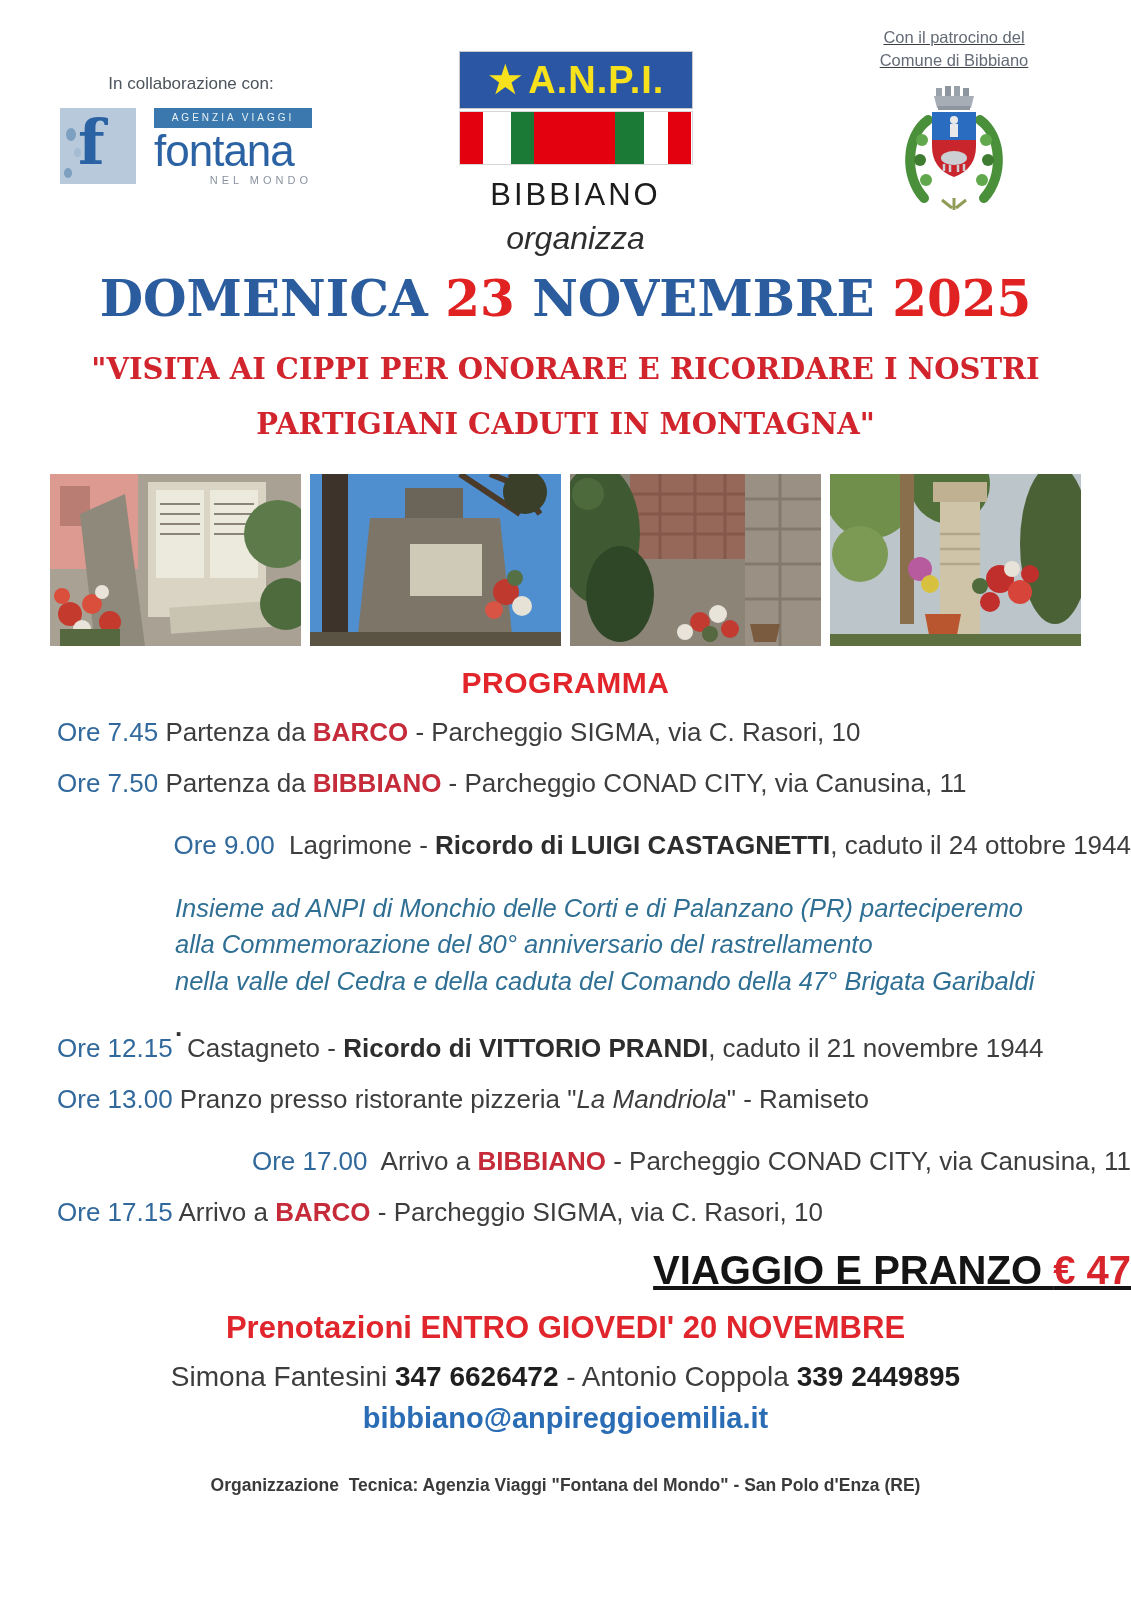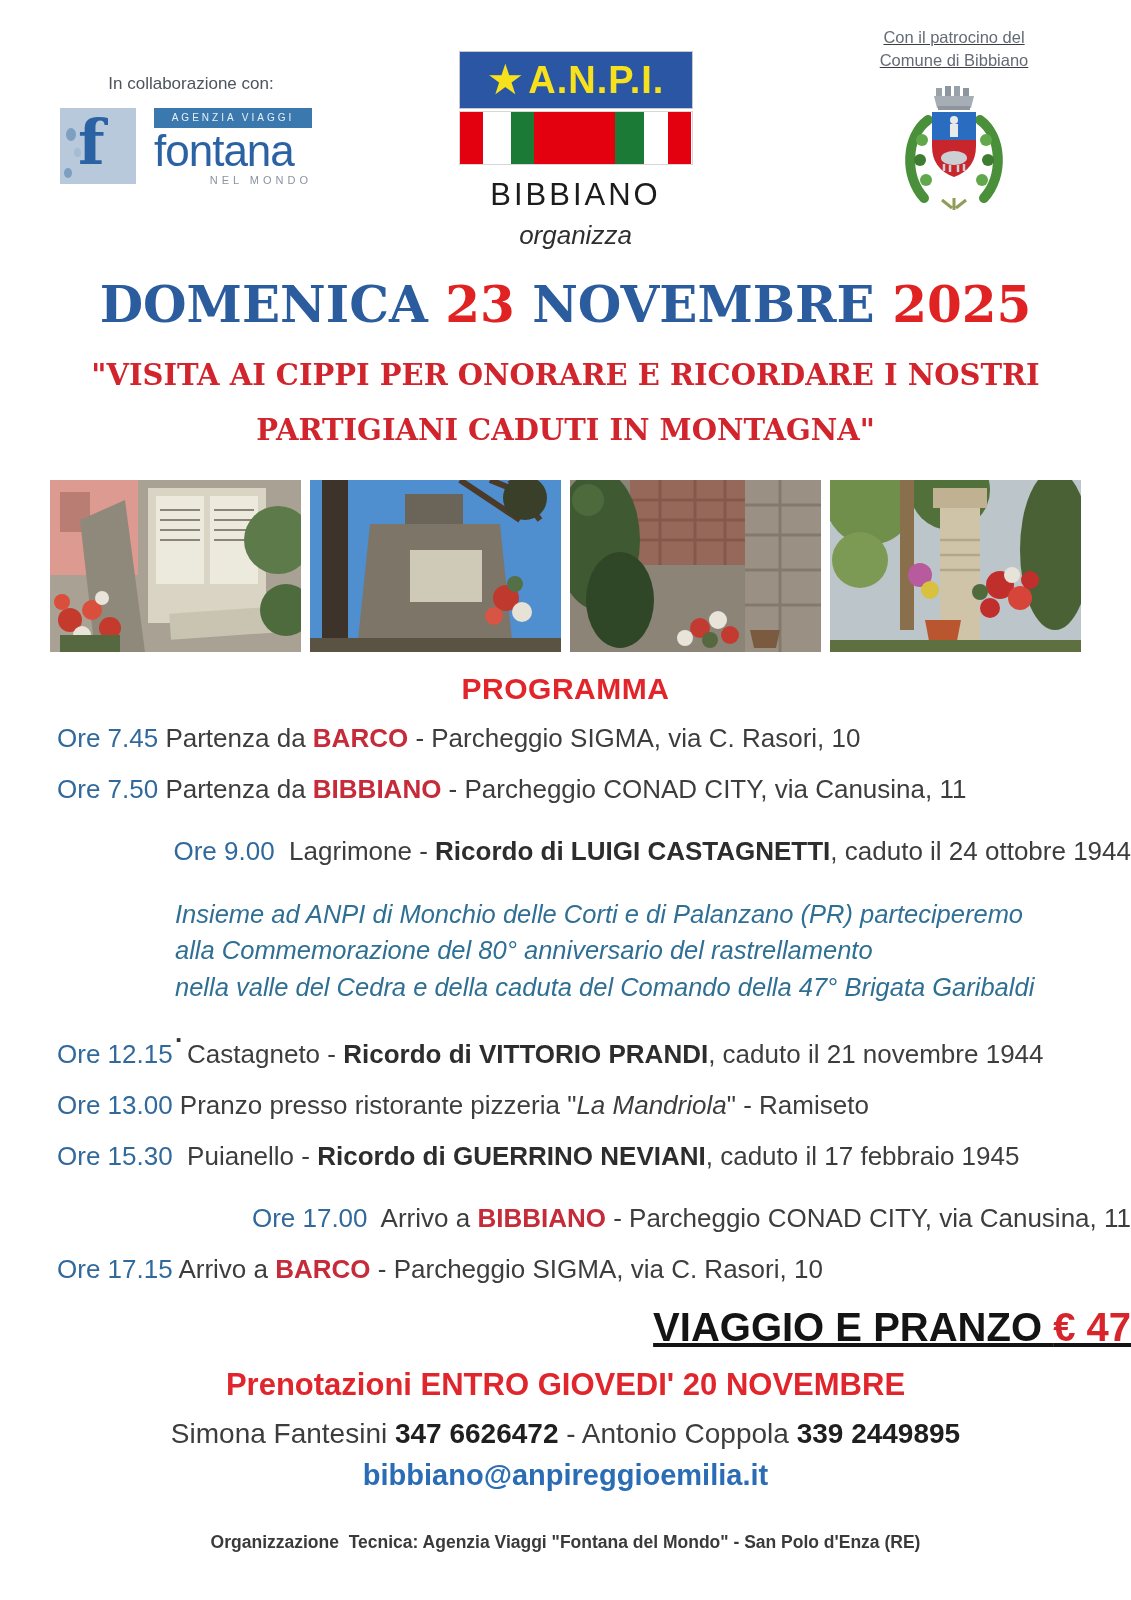--- a/index.html
+++ b/index.html
@@ -27,26 +27,26 @@
   .f-sub { font-size:11px; letter-spacing:4px; color:#8a93a0; text-align:right; margin-top:1px; }
   .anpi { text-align:center; margin-top:26px; }
   .anpi-box { width:232px; height:56px; background:#2b56a3; outline:1px solid #c9c9c9;
     display:flex; align-items:center; justify-content:center; gap:4px; margin:0 auto; }
   .anpi-star { color:#f6e11c; font-size:42px; line-height:1; }
   .anpi-acronym { color:#f6e11c; font-size:38px; font-weight:bold; letter-spacing:1px; }
   .anpi-stripes { width:232px; height:52px; display:flex; margin:4px auto 0; outline:1px solid #d7d7d7; }
   .st { height:100%; }
   .st-r { background:#e3000f; } .st-w { background:#ffffff; } .st-g { background:#1a7a36; }
   .anpi-city { margin-top:13px; font-size:31px; letter-spacing:3px; color:#1c1c1c; }
-  .anpi-org { margin-top:7px; font-size:26px; font-style:italic; color:#2e2e2e; }
+  .anpi-org { margin-top:7px; font-size:32px; font-style:italic; color:#2e2e2e; }
   .patronage { width:250px; text-align:center;text-decoration:underline; }
   .patronage-text { font-size:16.5px; color:#646b76; line-height:1.4; }
   .crest { margin-top:8px; }
   
-  .title { text-align:center; margin-top:24px; font-family:"DejaVu Serif", serif;
+  .title { text-align:center; margin-top:12px; font-family:"DejaVu Serif", serif;
     font-weight:bold; font-size:50px; letter-spacing:0; white-space:pre; }
   .tp-blue { color:#2a5c9e; } .tp-red { color:#e12222; }
   .subtitle { text-align:center; margin-top:14px; font-family:"DejaVu Serif", serif;
     font-weight:bold; font-size:29px; color:#d2242c; line-height:1.9; }
   
   .photos { display:flex; gap:9px; justify-content:center; margin-top:22px; }
   .photo { width:251px; height:172px; overflow:hidden; background:#999; flex:none; }
   
   .programma { text-align:center; color:#e2252b; font-size:30px; font-weight:bold;
     margin-top:20px; letter-spacing:0.5px; }
@@ -238,21 +238,20 @@
       <div class="prog-line"><span class="seg-time">Ore 7.50</span><span class="seg-text"> Partenza da </span><span class="seg-red">BIBBIANO</span><span class="seg-text"> - Parcheggio CONAD CITY, via Canusina, 11</span></div>
       <div class="prog-line gap"><span class="seg-time">Ore 9.00</span><span class="seg-text">  Lagrimone - </span><span class="seg-bold">Ricordo di LUIGI CASTAGNETTI</span><span class="seg-text">, caduto il 24 ottobre 1944</span></div>
       <div class="note">
         <div>Insieme ad ANPI di Monchio delle Corti e di Palanzano (PR) parteciperemo</div>
         <div>alla Commemorazione del 80° anniversario del rastrellamento</div>
         <div>nella valle del Cedra e della caduta del Comando della 47° Brigata Garibaldi</div>
       </div>
       <div class="stray-dot">.</div>
       <div class="prog-line"><span class="seg-time">Ore 12.15</span><span class="seg-text">  Castagneto - </span><span class="seg-bold">Ricordo di VITTORIO PRANDI</span><span class="seg-text">, caduto il 21 novembre 1944</span></div>
       <div class="prog-line"><span class="seg-time">Ore 13.00</span><span class="seg-text"> Pranzo presso ristorante pizzeria "</span><span class="seg-italic">La Mandriola</span><span class="seg-text">" - Ramiseto</span></div>
-      <div class="prog-line"><span class="seg-time">Ore 15.30</span><span class="seg-text">  Puianello - </span><span class="seg-bold">Ricordo di GUERRINO NEVIANI</span><span class="seg-text">, caduto il 17 febbraio 1945</span></div>
       <div class="prog-line gap"><span class="seg-time">Ore 17.00</span><span class="seg-text">  Arrivo a </span><span class="seg-red">BIBBIANO</span><span class="seg-text"> - Parcheggio CONAD CITY, via Canusina, 11</span></div>
       <div class="prog-line"><span class="seg-time">Ore 17.15</span><span class="seg-text"> Arrivo a </span><span class="seg-red">BARCO</span><span class="seg-text"> - Parcheggio SIGMA, via C. Rasori, 10</span></div>
     </div>
 
   <div class="price-line">
     <span>VIAGGIO E PRANZO </span><span class="price-red">€ 47</span>
   </div>
 
   <div class="booking">Prenotazioni ENTRO GIOVEDI' 20 NOVEMBRE</div>
 

